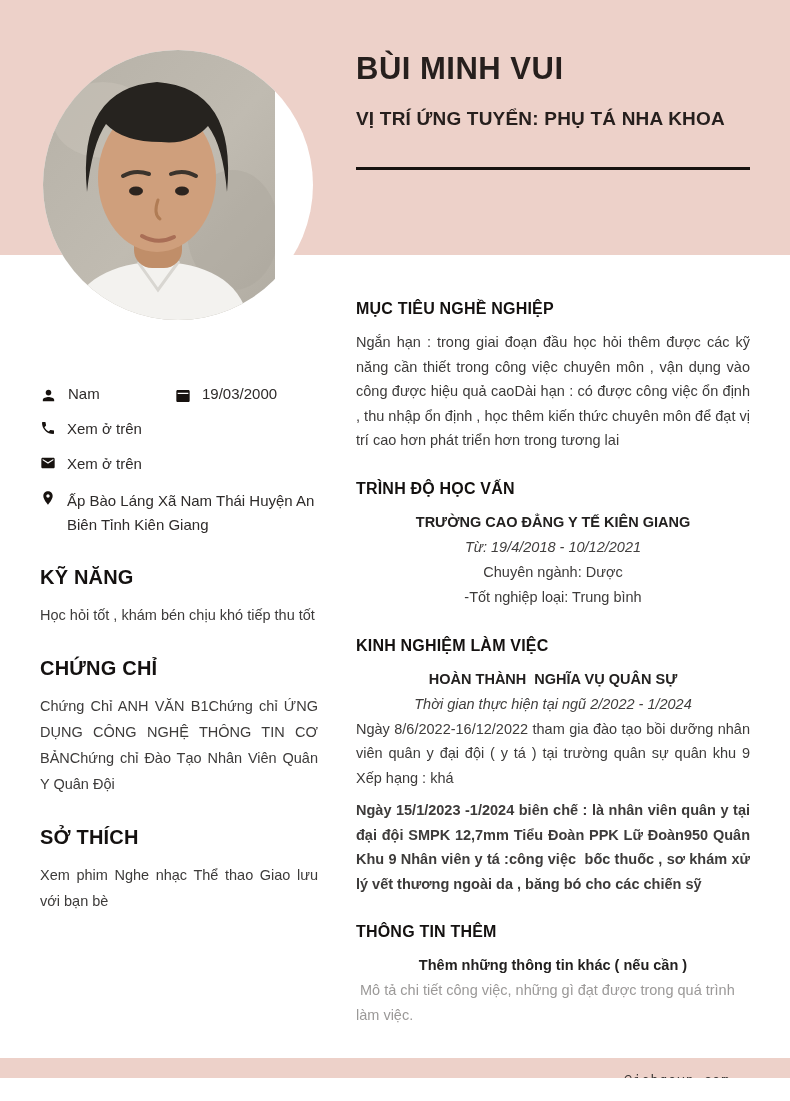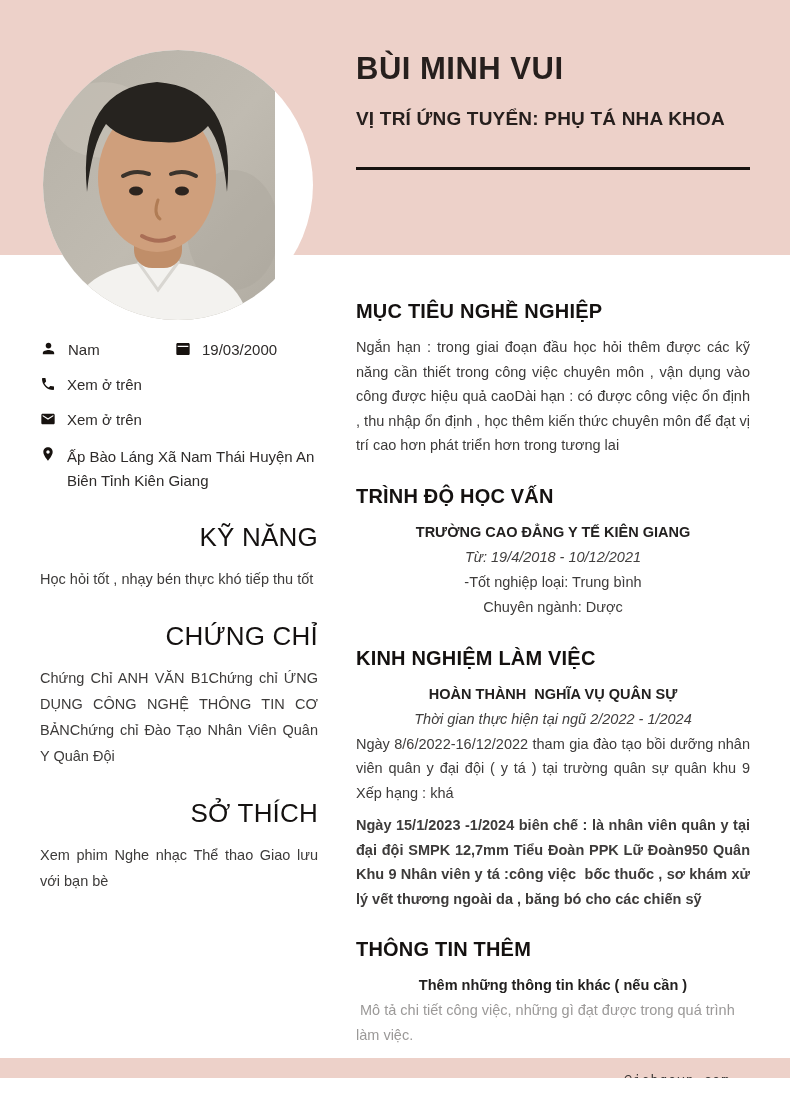--- a/index.html
+++ b/index.html
@@ -12,34 +12,34 @@
     background:#ffffff;overflow:hidden;}
   .photo-img{position:absolute;left:0;top:0;width:232px;height:270px;}
   .header-text{position:absolute;left:356px;top:52px;width:394px;}
   .name{font-size:31px;font-weight:bold;color:#261f1d;letter-spacing:.5px;line-height:1.1;}
   .position{margin-top:22px;font-size:19px;font-weight:bold;color:#261f1d;letter-spacing:.2px;}
   .header-rule{position:absolute;left:356px;top:167px;width:394px;height:3px;background:#17120f;}
 
   
   .left-col{position:absolute;left:40px;top:340px;width:278px;}
   .info-row{display:flex;align-items:flex-start;margin-bottom:15px;font-size:15px;color:#2e2b2a;}
-  .info-cell{display:flex;align-items:flex-start;}
+  .info-cell{display:flex;align-items:flex-end;margin-top:44px;}
   .info-cell.first{width:135px;flex:0 0 auto;}
   .info-icon{width:17px;height:17px;margin-right:11px;flex:0 0 auto;fill:#17120f;}
   .info-icon.small{width:16px;height:16px;margin-top:1px;}
   .info-text{line-height:20px;}
   .info-text.addr{line-height:24px;width:250px;}
-  .section-title{font-size:26px;font-weight:normal;color:#141110;margin:29px 0 13px;letter-spacing:.2px;text-align:right;}
+  .section-title{font-size:20px;font-weight:bold;color:#141110;margin:29px 0 13px;letter-spacing:.2px;}
   .left-body{font-size:14.5px;line-height:26px;color:#3d3b3a;}
   .justify{text-align:justify;}
 
   
   .right-col{position:absolute;left:356px;top:300px;width:394px;}
   .r-section{margin-bottom:27px;}
-  .r-title{font-size:20px;font-weight:bold;color:#141110;margin:0 0 12px;letter-spacing:.2px;}
+  .r-title{font-size:16px;font-weight:bold;color:#141110;margin:0 0 12px;letter-spacing:.2px;}
   .r-body{font-size:14.5px;line-height:24.5px;color:#3d3b3a;}
   .r-line{font-size:14.5px;line-height:25px;color:#3d3b3a;text-align:center;}
   .bold-line{font-weight:bold;color:#232120;}
   .italic-line{font-style:italic;color:#403e3d;}
   .muted{color:#9b9998;}
   .prewrap{white-space:pre-wrap;}
   .para{margin:0 0 8px;}
   .para:last-child{margin-bottom:0;font-weight:bold;}
 
   
@@ -119,21 +119,21 @@
 
     <div class="info-row">
       <svg class="info-icon small" viewBox="0 0 24 24">
         <path d="M12 2C8.13 2 5 5.13 5 9c0 5.25 7 13 7 13s7-7.75 7-13c0-3.87-3.13-7-7-7zm0 9.5c-1.38 0-2.5-1.12-2.5-2.5s1.12-2.5 2.5-2.5 2.5 1.12 2.5 2.5-1.12 2.5-2.5 2.5z"></path>
       </svg>
       <span class="info-text addr">Ấp Bào Láng Xã Nam Thái Huyện An Biên Tỉnh Kiên Giang</span>
     </div>
 
     <div>
       <div class="section-title">KỸ NĂNG</div>
-      <div class="left-body">Học hỏi tốt , nhạy bén thực khó tiếp thu tốt</div>
+      <div class="left-body">Học hỏi tốt , khám bén chịu khó tiếp thu tốt</div>
     </div>
 
     <div>
       <div class="section-title">CHỨNG CHỈ</div>
       <div class="left-body justify">Chứng Chỉ ANH VĂN B1Chứng chỉ ỨNG DỤNG CÔNG NGHỆ THÔNG TIN CƠ BẢNChứng chỉ Đào Tạo Nhân Viên Quân Y Quân Đội</div>
     </div>
 
     <div>
       <div class="section-title">SỞ THÍCH</div>
       <div class="left-body justify">Xem phim Nghe nhạc Thể thao Giao lưu với bạn bè</div>
@@ -145,22 +145,22 @@
 
     <div class="r-section">
       <div class="r-title">MỤC TIÊU NGHỀ NGHIỆP</div>
       <div class="r-body justify">Ngắn hạn : trong giai đoạn đầu học hỏi thêm được các kỹ năng cần thiết trong công việc chuyên môn , vận dụng vào công được hiệu quả caoDài hạn : có được công việc ổn định , thu nhập ổn định , học thêm kiến thức chuyên môn để đạt vị trí cao hơn phát triển hơn trong tương lai</div>
     </div>
 
     <div class="r-section">
       <div class="r-title">TRÌNH ĐỘ HỌC VẤN</div>
       <div class="r-line bold-line">TRƯỜNG CAO ĐẲNG Y TẾ KIÊN GIANG</div>
       <div class="r-line italic-line">Từ: 19/4/2018 - 10/12/2021</div>
+      <div class="r-line">Chuyên ngành: Dược</div>
       <div class="r-line">-Tốt nghiệp loại: Trung bình</div>
-      <div class="r-line">Chuyên ngành: Dược</div>
     </div>
 
     <div class="r-section">
       <div class="r-title">KINH NGHIỆM LÀM VIỆC</div>
       <div class="r-line bold-line prewrap">HOÀN THÀNH  NGHĨA VỤ QUÂN SỰ</div>
       <div class="r-line italic-line">Thời gian thực hiện tại ngũ 2/2022 - 1/2024</div>
       <p class="r-body justify para prewrap">Ngày 8/6/2022-16/12/2022 tham gia đào tạo bồi dưỡng nhân viên quân y đại đội ( y tá ) tại trường quân sự quân khu 9 Xếp hạng : khá</p>
       <p class="r-body justify para prewrap">Ngày 15/1/2023 -1/2024 biên chế : là nhân viên quân y tại đại đội SMPK 12,7mm Tiểu Đoàn PPK Lữ Đoàn950 Quân Khu 9 Nhân viên y tá :công việc  bốc thuốc , sơ khám xử lý vết thương ngoài da , băng bó cho các chiến sỹ</p>
     </div>
 

